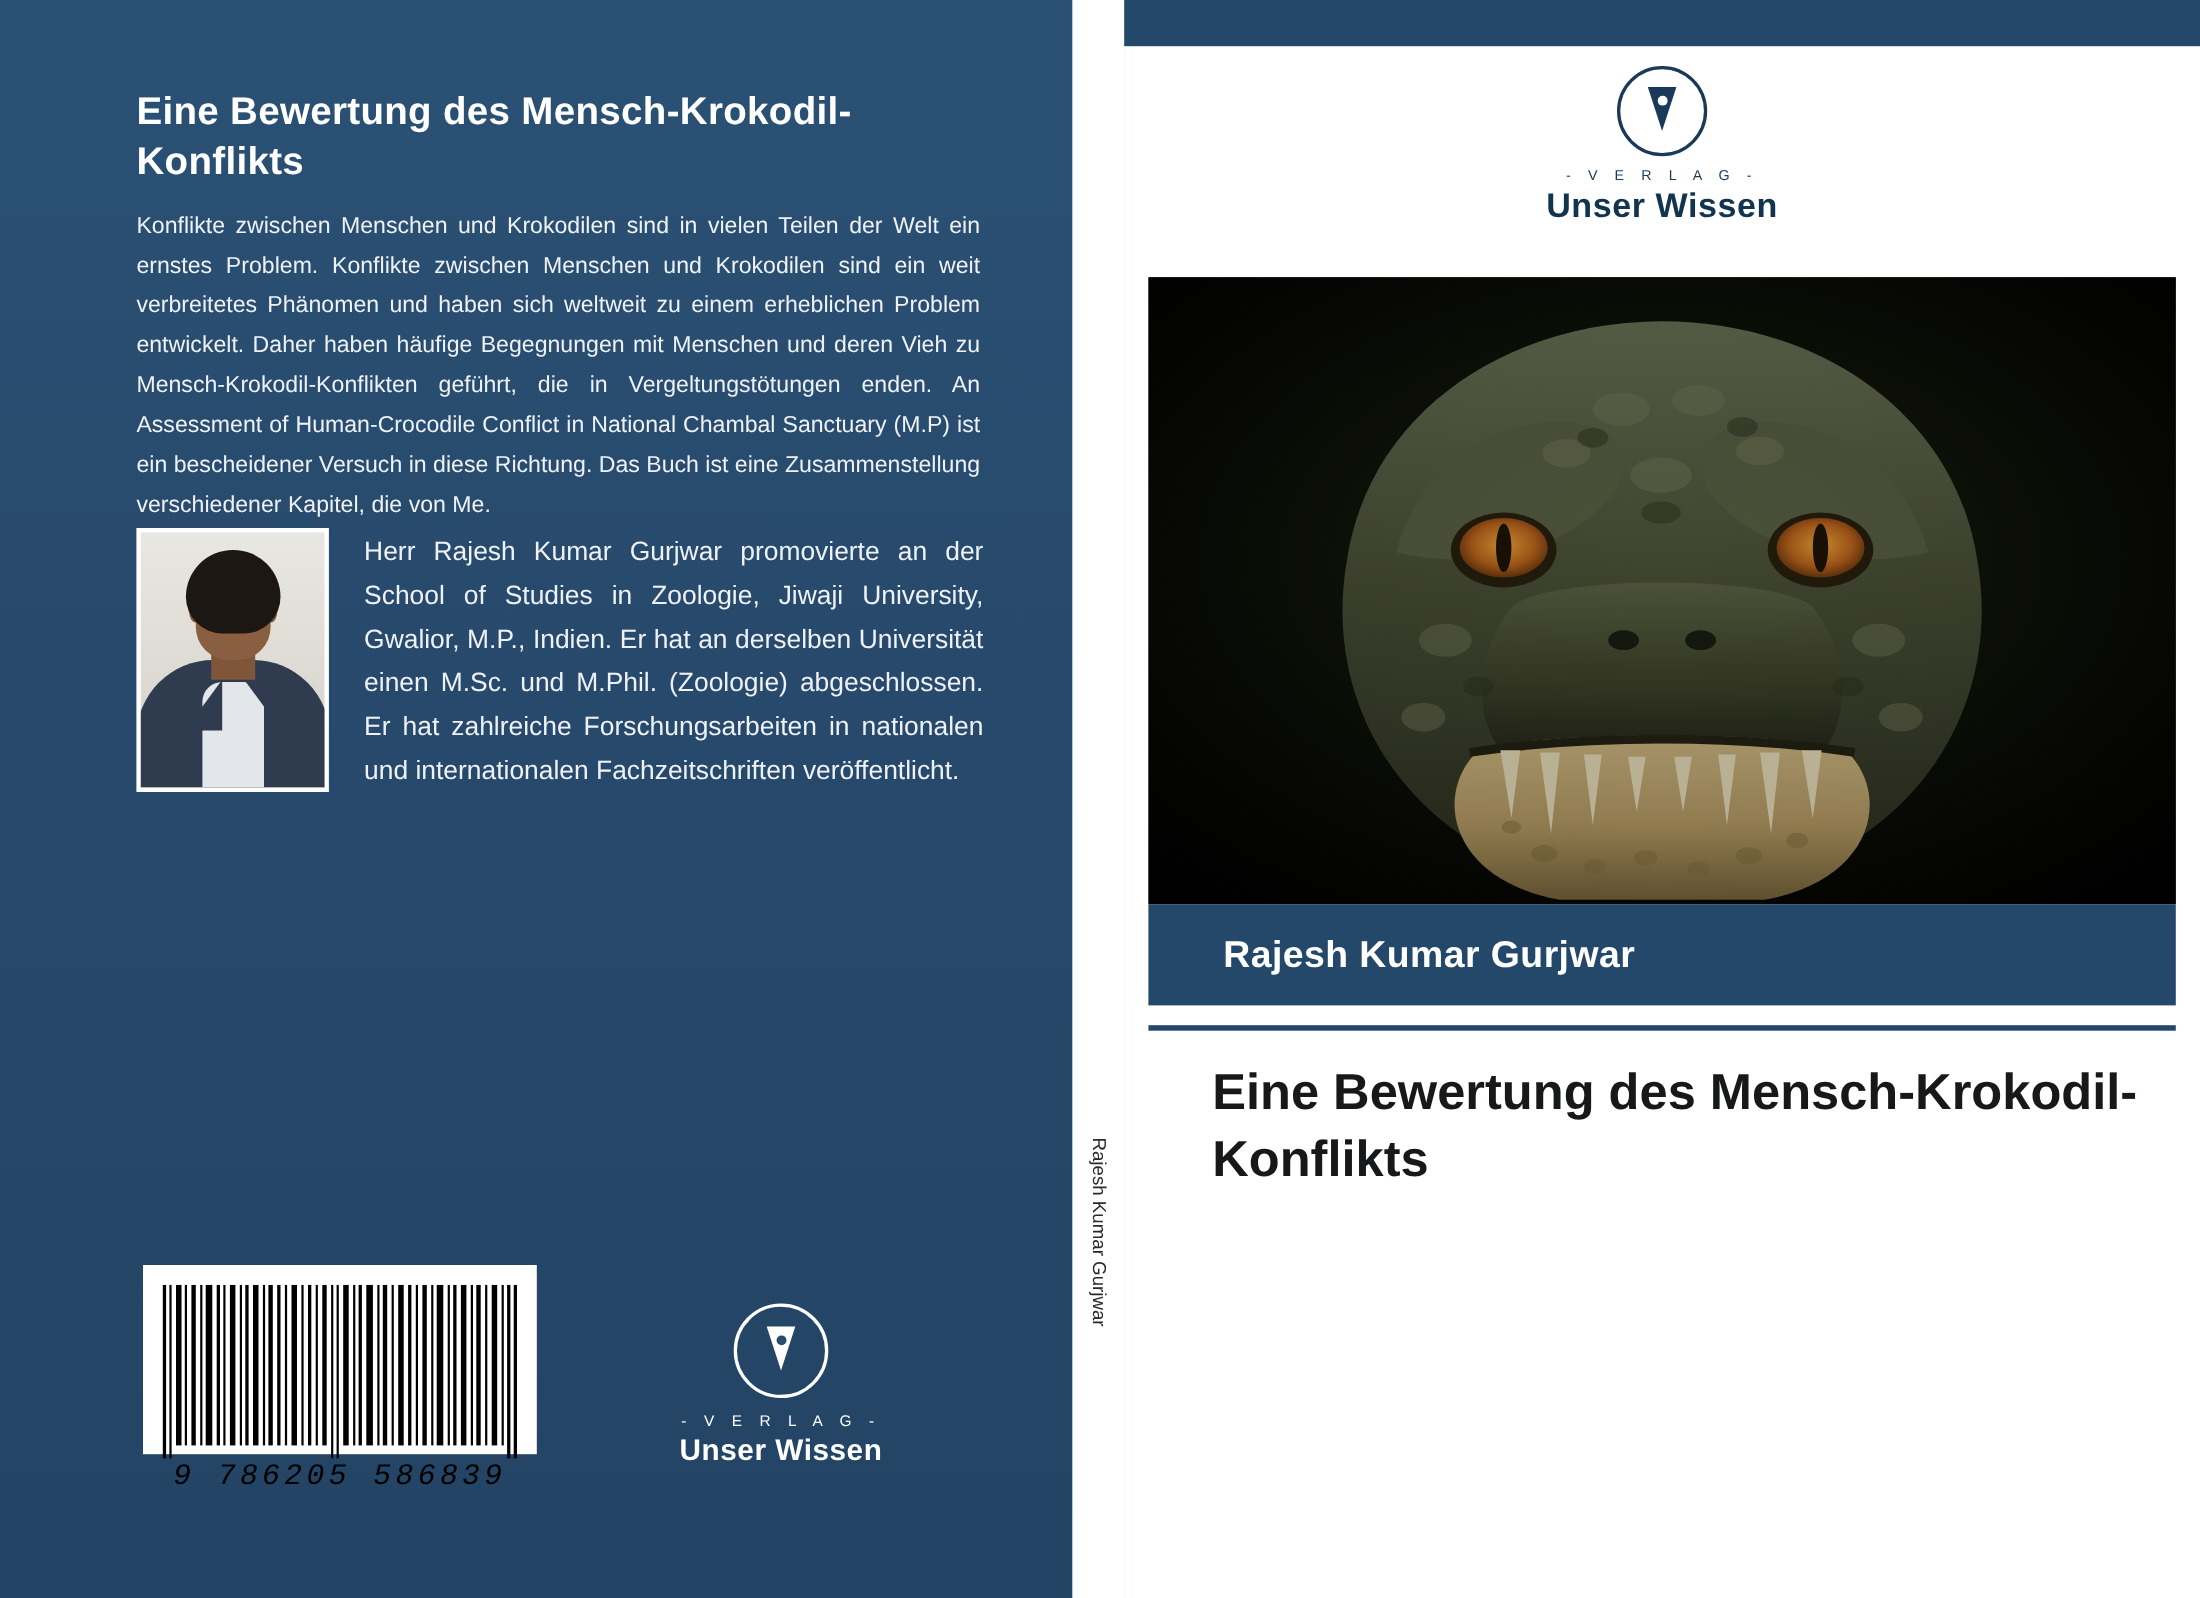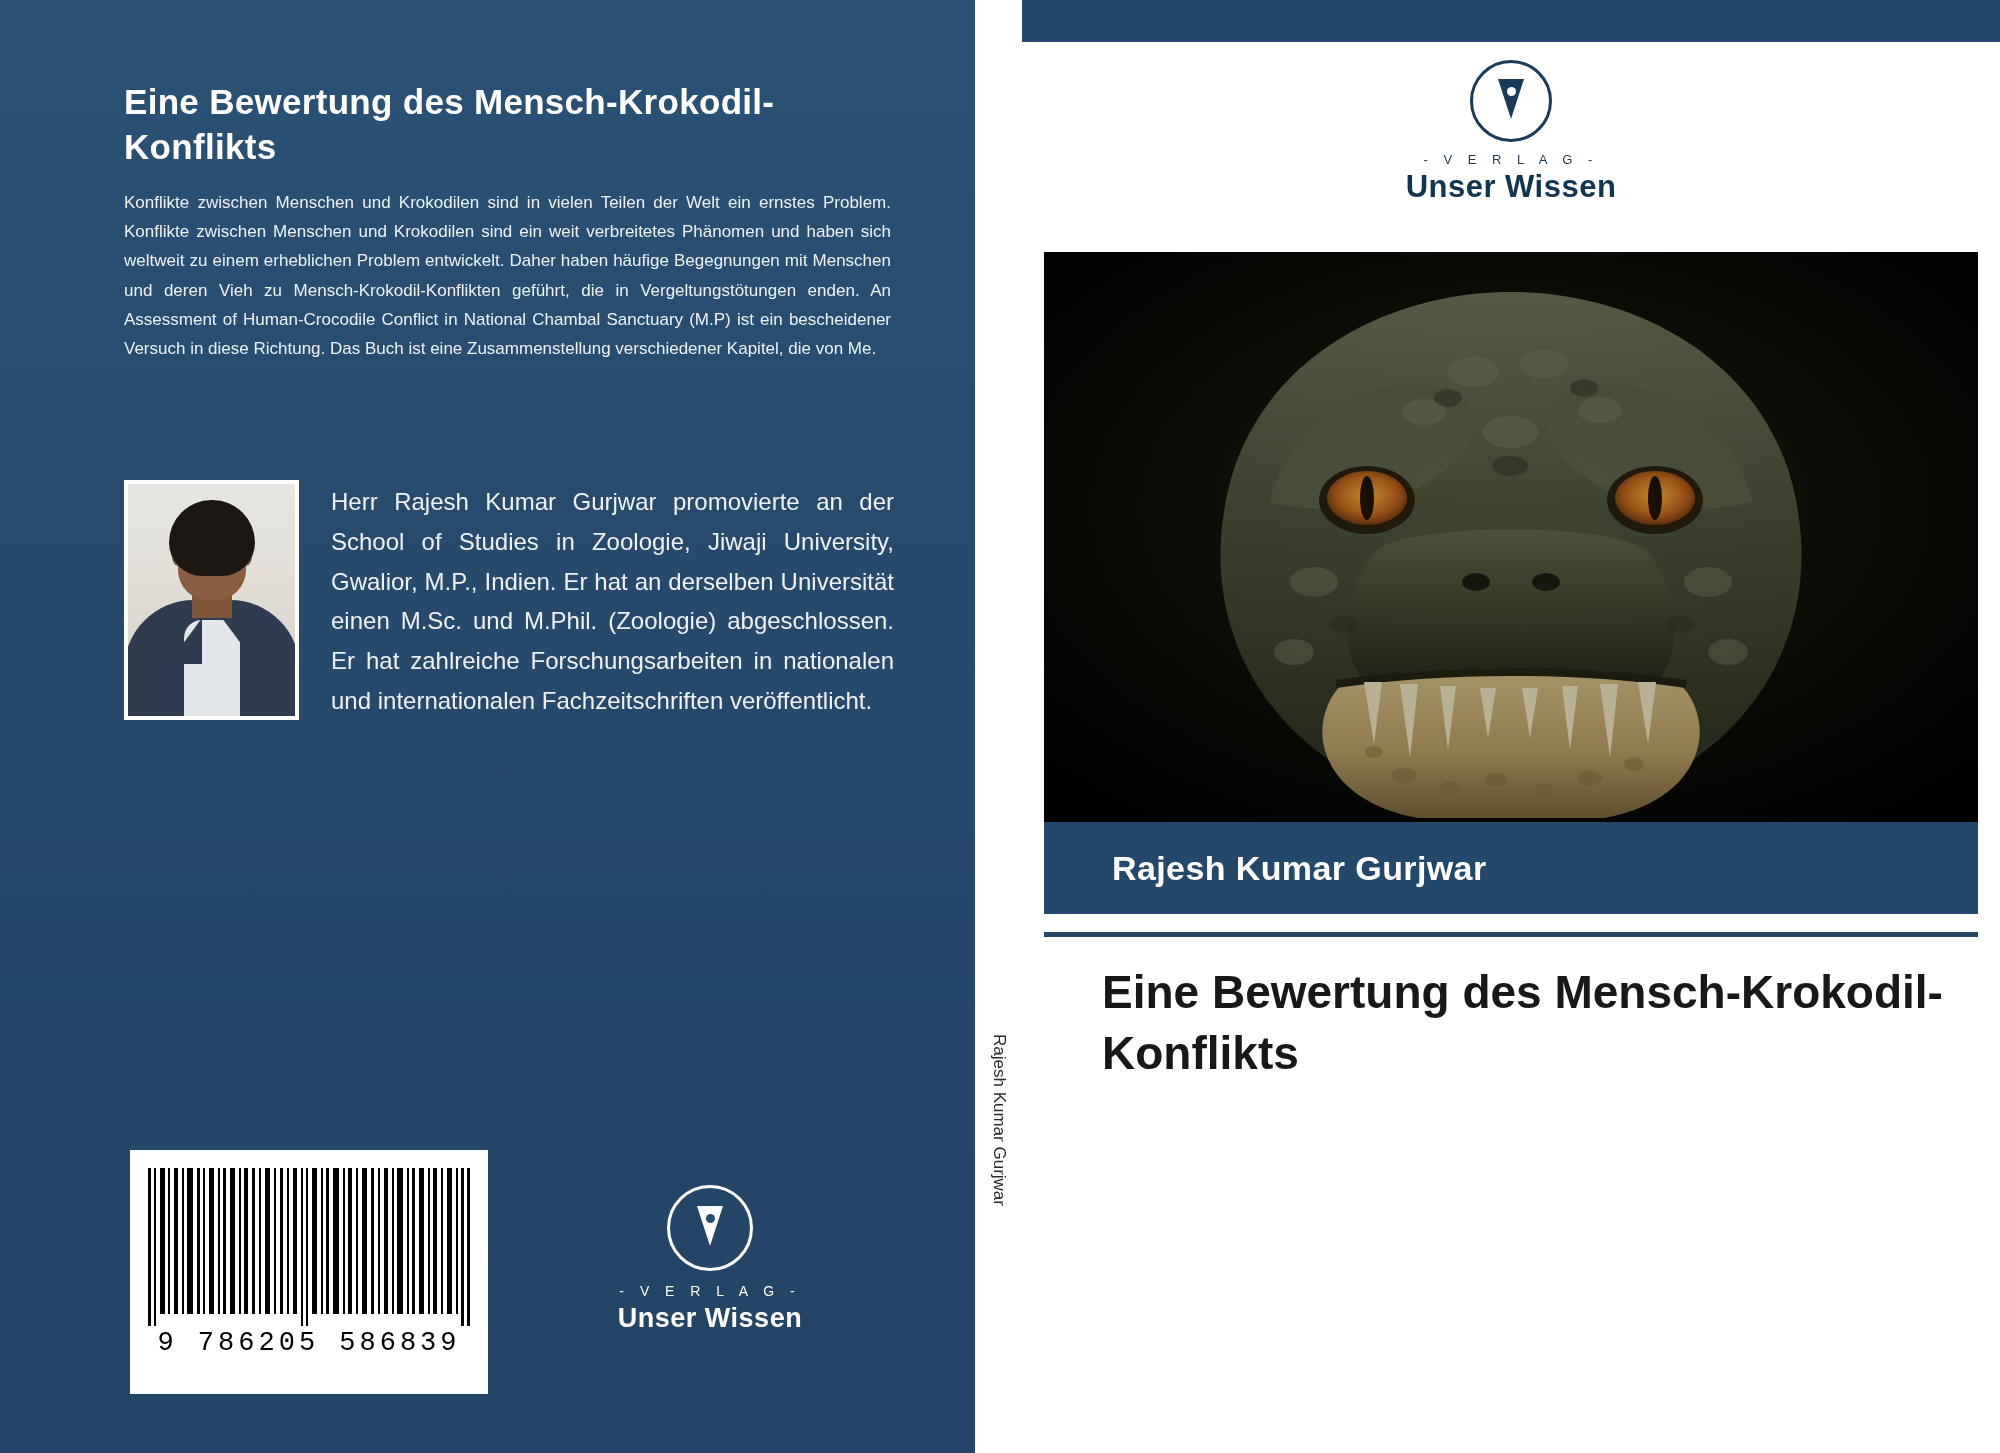--- a/index.html
+++ b/index.html
@@ -38,21 +38,21 @@
     font-weight: bold;
     line-height: 1.28;
     letter-spacing: 0.3px;
   }
   .back-blurb {
     position: absolute;
     left: 124px;
     top: 188px;
     width: 767px;
     color: #eef2f6;
-    font-size: 17px;
+    font-size: 21px;
     line-height: 1.72;
     text-align: justify;
   }
   .author-block {
     position: absolute;
     left: 124px;
     top: 480px;
     width: 770px;
   }
   .author-photo {
@@ -161,24 +161,25 @@
     line-height: 1.66;
     text-align: justify;
   }
 
   
   .barcode-box {
     position: absolute;
     left: 130px;
     top: 1150px;
     width: 358px;
-    height: 244px;
+    height: 172px;
     background: #ffffff;
     box-sizing: border-box;
     padding: 18px 16px 6px 16px;
+    font-style: italic;
   }
   .barcode-bars {
     width: 100%;
     height: 158px;
     display: block;
   }
   .barcode-number {
     text-align: center;
     font-family: "Liberation Mono", monospace;
     font-size: 27px;

